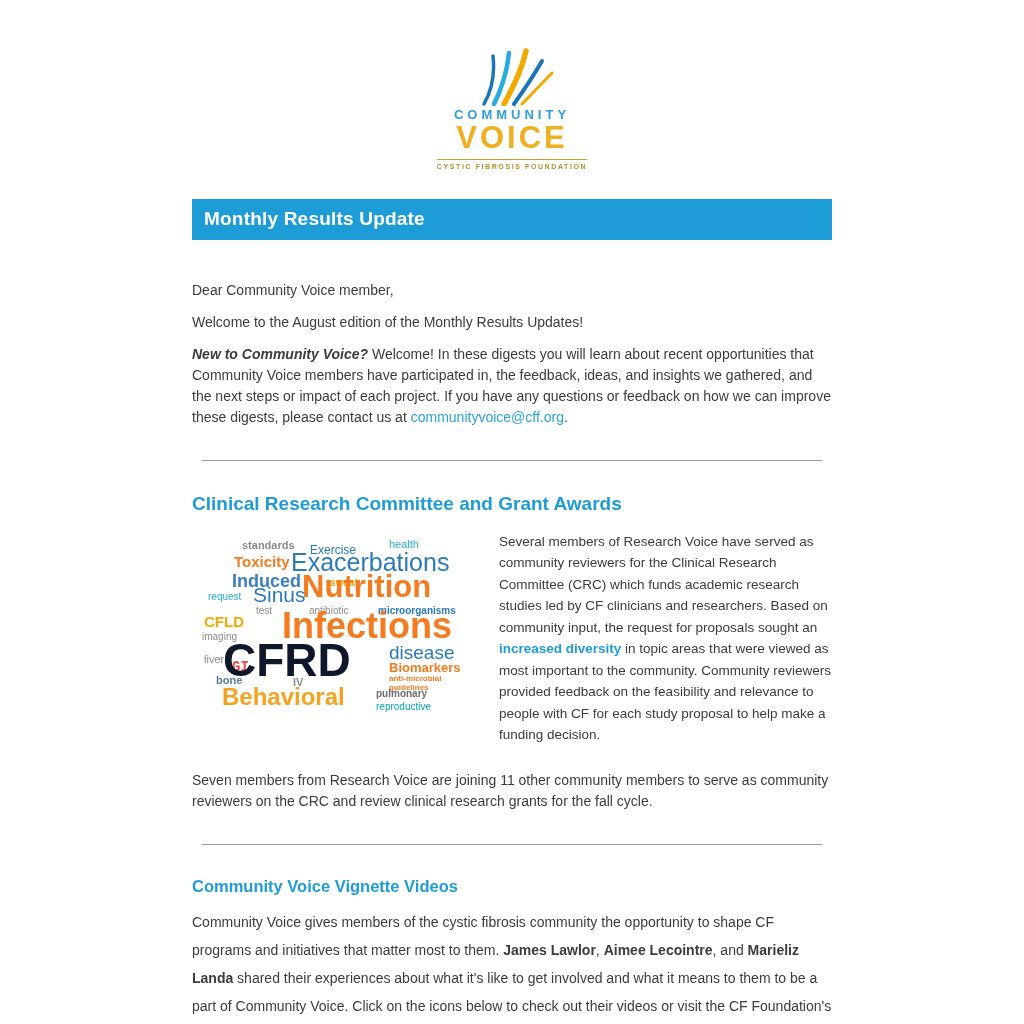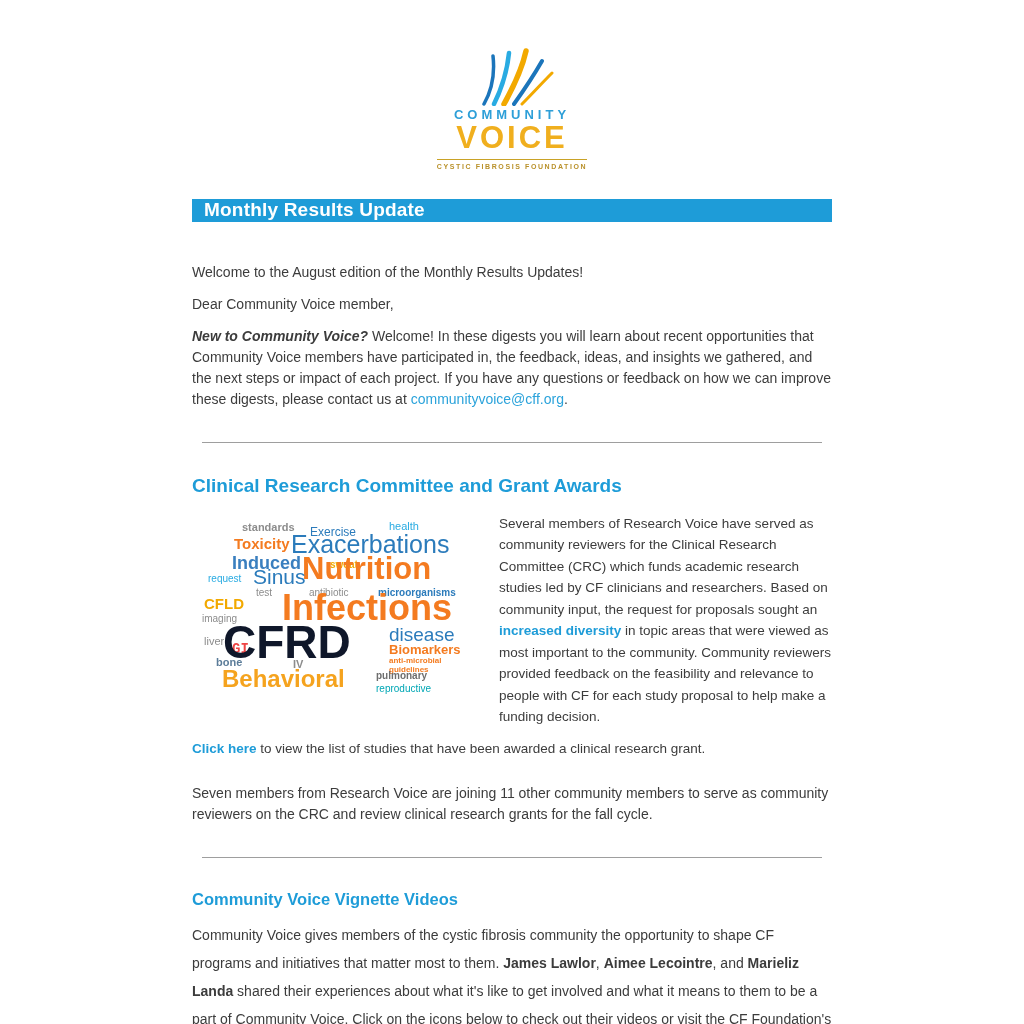--- a/index.html
+++ b/index.html
@@ -14,21 +14,21 @@
   .content{width:640px;margin:0 auto;padding-top:48px;padding-bottom:24px;}
 
   
   .logo{text-align:center;margin-bottom:26px;}
   .logo svg{display:block;margin:0 auto 2px auto;}
   .logo-community{color:#2D9FD8;font-size:13px;font-weight:700;letter-spacing:4px;line-height:1.1;}
   .logo-voice{color:#F0AF1E;font-size:31px;font-weight:700;letter-spacing:3px;line-height:1.05;}
   .logo-tagline{display:inline-block;color:#B9912A;font-size:7px;font-weight:700;letter-spacing:1.6px;border-top:1px solid #C9A227;padding-top:3px;margin-top:3px;}
 
   
-  .title-bar{background:var(--accent);height:23px;display:flex;align-items:center;padding:0 12px;margin-bottom:40px;}
+  .title-bar{background:var(--accent);height:41px;display:flex;align-items:center;padding:0 12px;margin-bottom:40px;}
   .title-bar h1{color:#fff;font-size:19px;font-weight:700;margin:0;letter-spacing:.2px;}
 
   p{font-size:14px;line-height:21px;margin:0 0 11px 0;}
   .bold-italic{font-weight:700;font-style:italic;}
   a{cursor:pointer;text-decoration:none;}
   .link-light{color:var(--link-light);}
   .link-bold{color:var(--link-bold);font-weight:700;}
 
   hr{border:none;border-top:1px solid #9E9E9E;margin:32px 10px;}
 
@@ -63,22 +63,22 @@
       <div>
         <span class="logo-tagline">CYSTIC FIBROSIS FOUNDATION</span>
       </div>
     </div>
 
     <div class="title-bar">
       <h1>Monthly Results Update</h1>
     </div>
 
     <div class="intro">
+      <p>Dear Community Voice member,</p>
       <p>Welcome to the August edition of the Monthly Results Updates!</p>
-      <p>Dear Community Voice member,</p>
       <p><span class="bold-italic">New to Community Voice?</span><span> Welcome! In these digests you will learn about recent opportunities that Community Voice members have participated in, the feedback, ideas, and insights we gathered, and the next steps or impact of each project. If you have any questions or feedback on how we can improve these digests, please contact us at </span><a class="link-light">communityvoice@cff.org</a><span>.</span></p>
     </div>
 
     <hr>
 
     <section>
       <h2 class="h2-lg">Clinical Research Committee and Grant Awards</h2>
       <div class="clearfix">
         <div class="word-cloud">
             <span style="position: absolute; left: 50px; top: 7px; font-size: 11px; color: rgb(140, 140, 140); font-weight: 600; white-space: nowrap; line-height: 1;">standards</span>
@@ -104,21 +104,20 @@
             <span style="position: absolute; left: 197px; top: 110px; font-size: 19px; color: rgb(43, 123, 187); font-weight: 400; white-space: nowrap; line-height: 1;">disease</span>
             <span style="position: absolute; left: 197px; top: 128px; font-size: 13px; color: rgb(244, 123, 32); font-weight: 700; white-space: nowrap; line-height: 1;">Biomarkers</span>
             <span style="position: absolute; left: 101px; top: 144px; font-size: 11px; color: rgb(140, 140, 140); font-weight: 600; white-space: nowrap; line-height: 1; text-align: center;">IV</span>
             <span style="position: absolute; left: 197px; top: 142px; font-size: 8px; color: rgb(244, 123, 32); font-weight: 600; white-space: nowrap; line-height: 1;">anti-microbial</span>
             <span style="position: absolute; left: 197px; top: 151px; font-size: 8px; color: rgb(244, 123, 32); font-weight: 600; white-space: nowrap; line-height: 1;">guidelines</span>
             <span style="position: absolute; left: 30px; top: 152px; font-size: 24px; color: rgb(245, 163, 30); font-weight: 700; white-space: nowrap; line-height: 1;">Behavioral</span>
             <span style="position: absolute; left: 184px; top: 156px; font-size: 10px; color: rgb(110, 110, 110); font-weight: 700; white-space: nowrap; line-height: 1;">pulmonary</span>
             <span style="position: absolute; left: 184px; top: 169px; font-size: 10px; color: rgb(0, 167, 181); font-weight: 400; white-space: nowrap; line-height: 1;">reproductive</span>
           </div>
         <p class="crc-body"><span>Several members of Research Voice have served as community reviewers for the Clinical Research Committee (CRC) which funds academic research studies led by CF clinicians and researchers. Based on community input, the request for proposals sought an </span><a class="link-bold">increased diversity</a><span> in topic areas that were viewed as most important to the community. Community reviewers provided feedback on the feasibility and relevance to people with CF for each study proposal to help make a funding decision.</span></p>
-        <p class="crc-body click-p"><a class="link-bold">Click here</a><span> to view the list of studies that have been awarded a clinical research grant.</span></p>
         <p class="follow-p">Seven members from Research Voice are joining 11 other community members to serve as community reviewers on the CRC and review clinical research grants for the fall cycle.</p>
       </div>
     </section>
 
     <hr>
 
     <section>
       <h2 class="h2-sm">Community Voice Vignette Videos</h2>
       <p class="videos-body"><span>Community Voice gives members of the cystic fibrosis community the opportunity to shape CF programs and initiatives that matter most to them. </span><strong>James Lawlor</strong><span>, </span><strong>Aimee Lecointre</strong><span>, and </span><strong>Marieliz Landa</strong><span> shared their experiences about what it's like to get involved and what it means to them to be a part of Community Voice. Click on the icons below to check out their videos or visit the CF Foundation's </span></p>
     </section>

